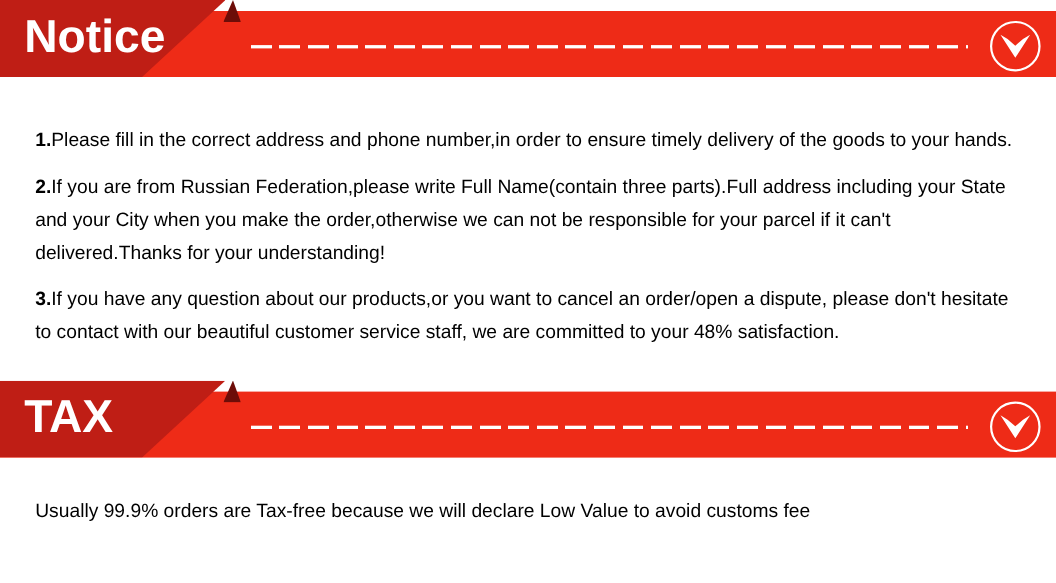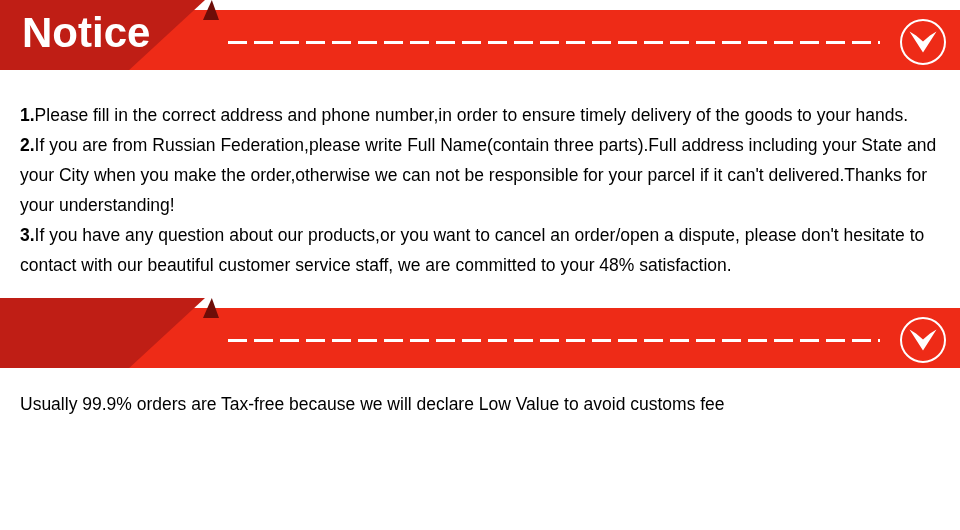--- a/index.html
+++ b/index.html
@@ -109,21 +109,21 @@
   
   .body-block {
     padding: 0 20px;
     box-sizing: border-box;
     width: 960px;
   }
   .para {
     font-size: 17.5px;
     line-height: 30px;
     color: #000000;
-    margin: 0;
+    margin: 12px;
     text-align: left;
     word-spacing: 0px;
   }
   .para .num {
     font-weight: bold;
   }
   #notice-body {
     padding-top: 10px;
   }
   #tax-body {
@@ -158,20 +158,21 @@
     <p class="para"><span class="num">2.</span><span>If you are from Russian Federation,please write Full Name(contain three parts).Full address including your State and your City when you make the order,otherwise we can not be responsible for your parcel if it can't delivered.Thanks for your understanding!</span></p>
     <p class="para"><span class="num">3.</span><span>If you have any question about our products,or you want to cancel an order/open a dispute, please don't hesitate to contact with our beautiful customer service staff, we are committed to your 48% satisfaction.</span></p>
   </div>
 
   <div class="spacer-above-tax"></div>
 
   <div class="banner">
     <div class="banner-bright"></div>
     <div class="banner-dark"></div>
     <div class="banner-fold"></div>
+    <div class="banner-title">TAX</div>
     <div class="banner-dashes"></div>
     <div class="banner-badge">
       <span>
         <svg width="30" height="26" viewBox="0 0 30 26" aria-hidden="true">
           <path d="M1.5 2.5 L15 23.5 L28.5 2.5 L22 6.5 L15 12.5 L8 6.5 Z" fill="#ffffff"></path>
         </svg>
       </span>
     </div>
   </div>
 

